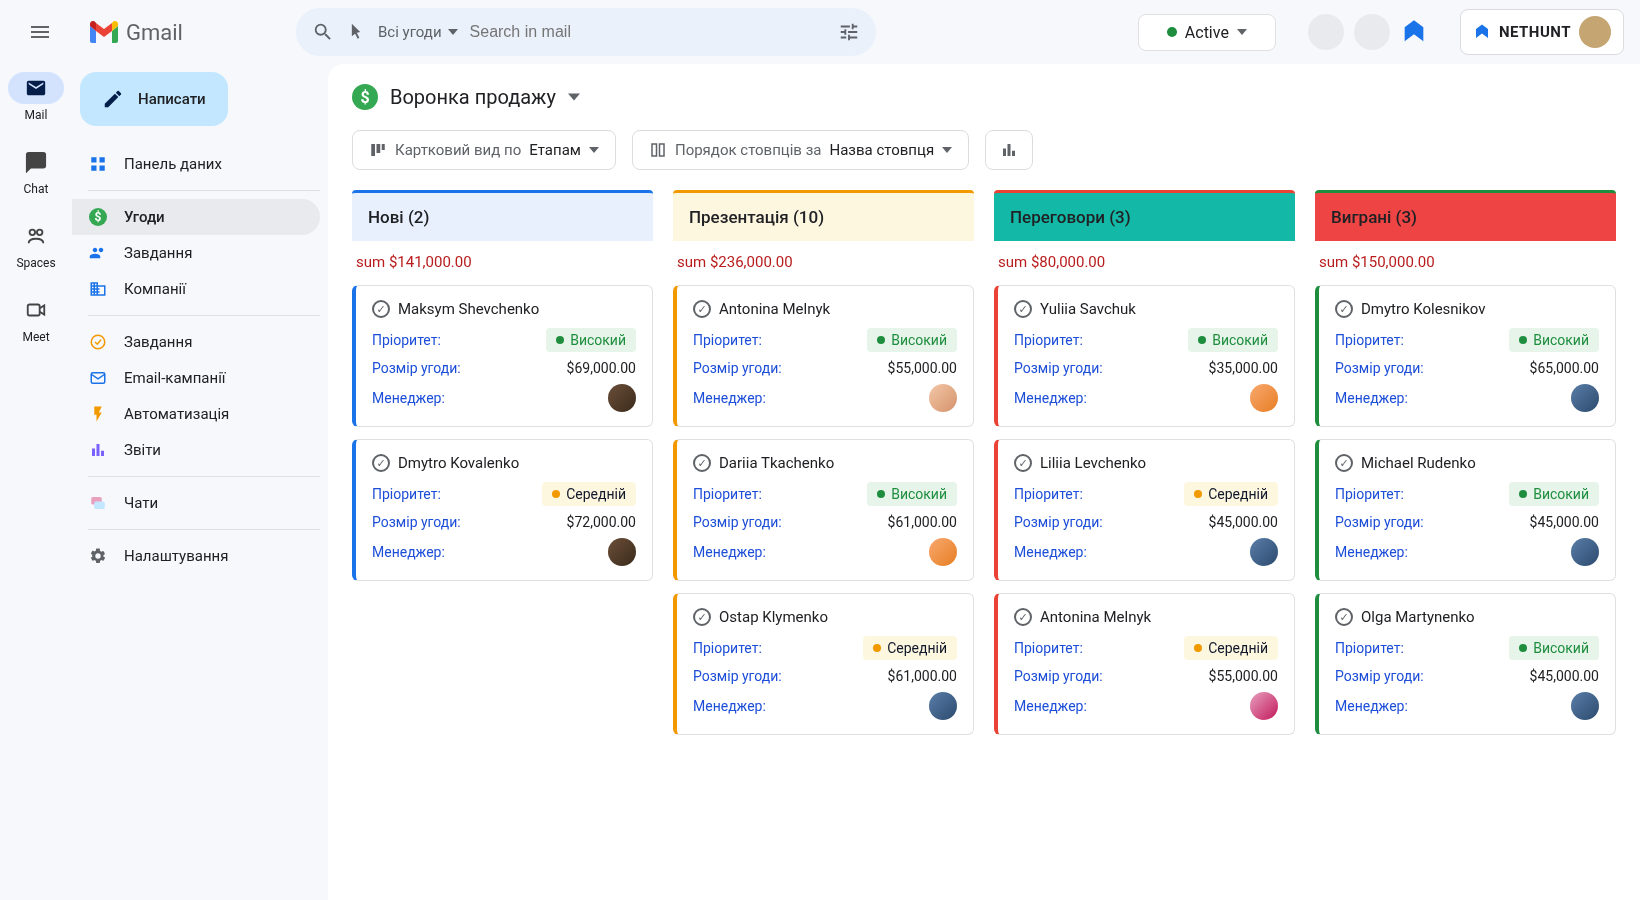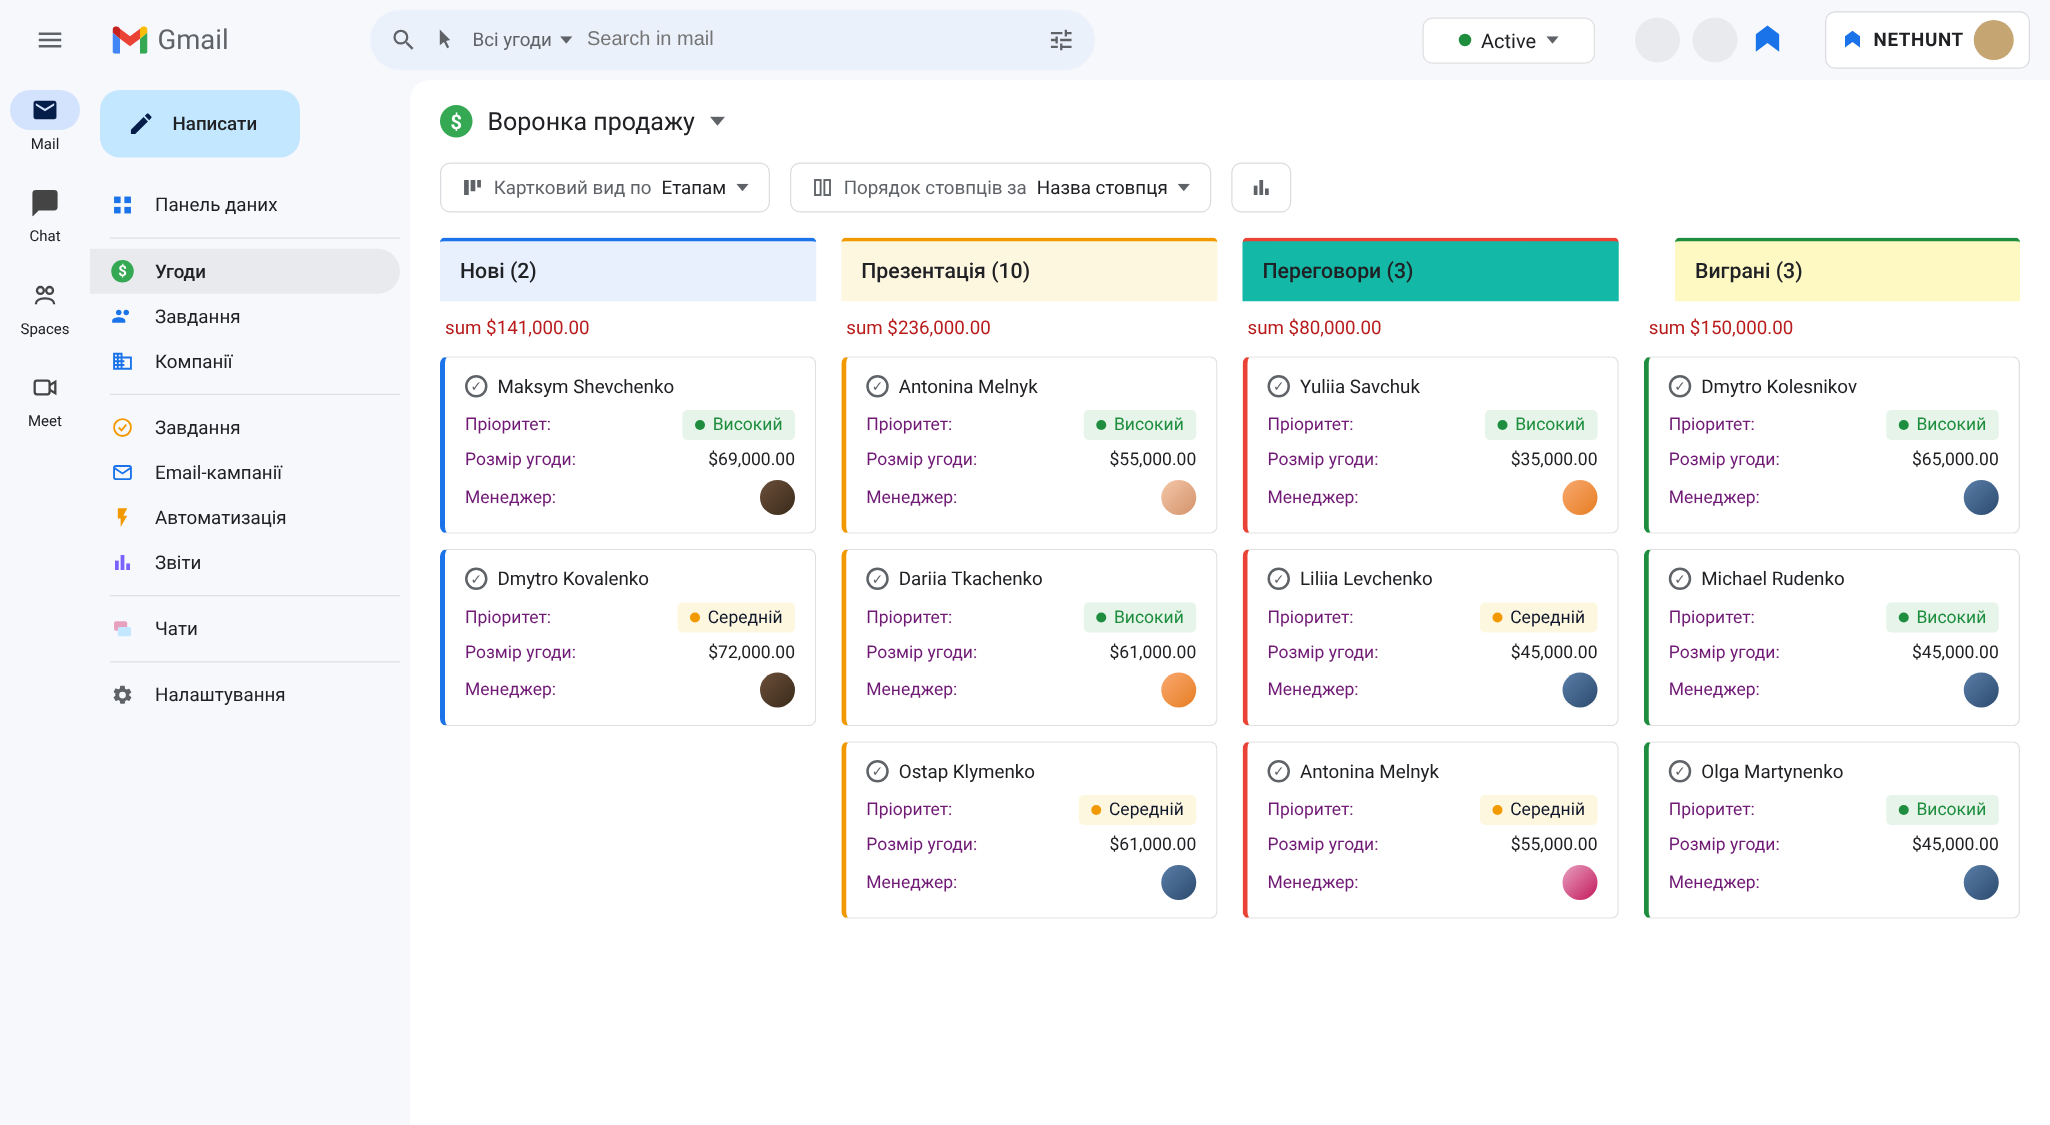--- a/index.html
+++ b/index.html
@@ -23,21 +23,21 @@
   .avatar { width: 32px; height: 32px; border-radius: 50%; background: #c5a572; }
 
   
   .body { display: flex; height: calc(900px - 64px); }
   .rail { width: 72px; display: flex; flex-direction: column; align-items: center; padding-top: 8px; gap: 24px; }
   .rail-item { display: flex; flex-direction: column; align-items: center; gap: 4px; font-size: 12px; color: #202124; cursor: pointer; }
   .rail-icon-wrap { width: 56px; height: 32px; border-radius: 16px; display: flex; align-items: center; justify-content: center; }
   .rail-icon-wrap.active { background: #d3e3fd; }
   
   .sidebar { width: 256px; padding: 8px 8px 8px 0; }
-  .compose-btn { display: flex; align-items: center; gap: 14px; background: #c2e7ff; border-radius: 16px; padding: 16px 22px; font-size: 15px; font-weight: 500; cursor: pointer; width: 160px; margin-bottom: 20px; margin-left: 8px; }
+  .compose-btn { display: flex; align-items: center; gap: 14px; background: #c2e7ff; border-radius: 16px; padding: 16px 22px; font-size: 15px; font-weight: 500; cursor: pointer; width: 148px; margin-bottom: 20px; margin-left: 8px; }
   .side-item { display: flex; align-items: center; gap: 16px; padding: 8px 16px; font-size: 15px; color: #202124; border-radius: 0 20px 20px 0; cursor: pointer; }
   .side-item.active { background: #e8eaed; font-weight: 500; }
   .side-icon { width: 20px; height: 20px; display: flex; align-items: center; justify-content: center; }
   .side-divider { border-top: 1px solid #e0e0e0; margin: 8px 0 8px 16px; }
 
   
   .main { flex: 1; background: #fff; border-radius: 16px 0 0 0; padding: 20px 24px; overflow: hidden; }
   .main-header { display: flex; align-items: center; gap: 12px; margin-bottom: 20px; }
   .dollar-circle { width: 26px; height: 26px; background: #34a853; border-radius: 50%; color: #fff; display: flex; align-items: center; justify-content: center; font-weight: bold; font-size: 16px; }
   .pipeline-title { font-size: 20px; font-weight: 400; }
@@ -48,33 +48,33 @@
   .tool-pill .dark { color: #202124; }
   .chart-btn { border: 1px solid #dadce0; border-radius: 8px; padding: 10px 14px; cursor: pointer; color: #5f6368; }
 
   
   .kanban { display: flex; gap: 20px; }
   .column { flex: 1; min-width: 0; }
   .col-header { border-top: 3px solid; border-radius: 4px 4px 0 0; padding: 14px 16px; font-size: 17px; font-weight: 500; margin-bottom: 12px; }
   .col-blue .col-header { border-color: #1a73e8; background: #e8f0fe; }
   .col-orange .col-header { border-color: #f29900; background: #fef7e0; }
   .col-red .col-header { border-color: #ea4335; background: #14b8a6; }
-  .col-green .col-header { border-color: #1e8e3e; background: #fef9c3; margin-left: 25px; }
+  .col-green .col-header { border-color: #1e8e3e; background: #ef4444; }
   .col-sum { font-size: 15px; color: #b91c1c; margin-bottom: 14px; padding-left: 4px; }
   
   .card { border: 1px solid #e0e0e0; border-left: 4px solid; border-radius: 6px; padding: 14px 16px; margin-bottom: 12px; cursor: pointer; }
   .col-blue .card { border-left-color: #1a73e8; }
   .col-orange .card { border-left-color: #f29900; }
   .col-red .card { border-left-color: #ea4335; }
   .col-green .card { border-left-color: #1e8e3e; }
   .card-title { display: flex; align-items: center; gap: 8px; font-size: 15px; margin-bottom: 10px; }
   .check-circle { width: 18px; height: 18px; border: 2px solid #5f6368; border-radius: 50%; display: flex; align-items: center; justify-content: center; font-size: 11px; color: #5f6368; flex-shrink: 0; }
   .card-row { display: flex; align-items: center; justify-content: space-between; font-size: 14px; margin-bottom: 8px; }
   .card-row:last-child { margin-bottom: 0; }
-  .card-label { color: #701a75; }
+  .card-label { color: #1d4ed8; }
   .card-value { color: #202124; }
   .badge { display: inline-flex; align-items: center; gap: 6px; padding: 4px 10px; border-radius: 4px; font-size: 14px; }
   .badge.high { background: #e6f4ea; color: #1e8e3e; }
   .badge.high::before { content: ''; width: 8px; height: 8px; background: #1e8e3e; border-radius: 50%; }
   .badge.med { background: #fef7e0; color: #0f172a; }
   .badge.med::before { content: ''; width: 8px; height: 8px; background: #f29900; border-radius: 50%; }
   .mini-avatar { width: 28px; height: 28px; border-radius: 50%; }
   .av-1 { background: linear-gradient(135deg,#6b4f3a,#3a2a1a); }
   .av-2 { background: linear-gradient(135deg,#f4c7a8,#d4926b); }
   .av-3 { background: linear-gradient(135deg,#f9a870,#e67e22); }

